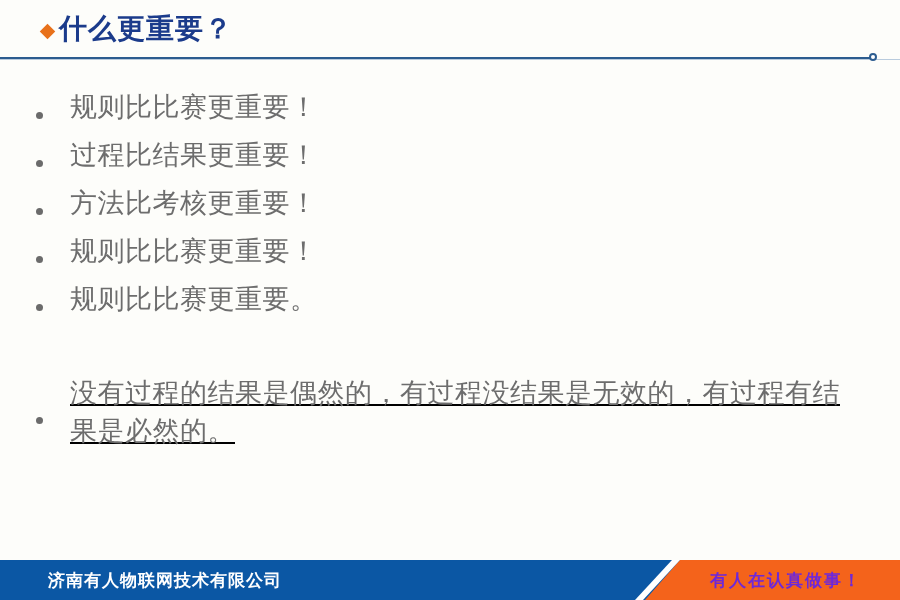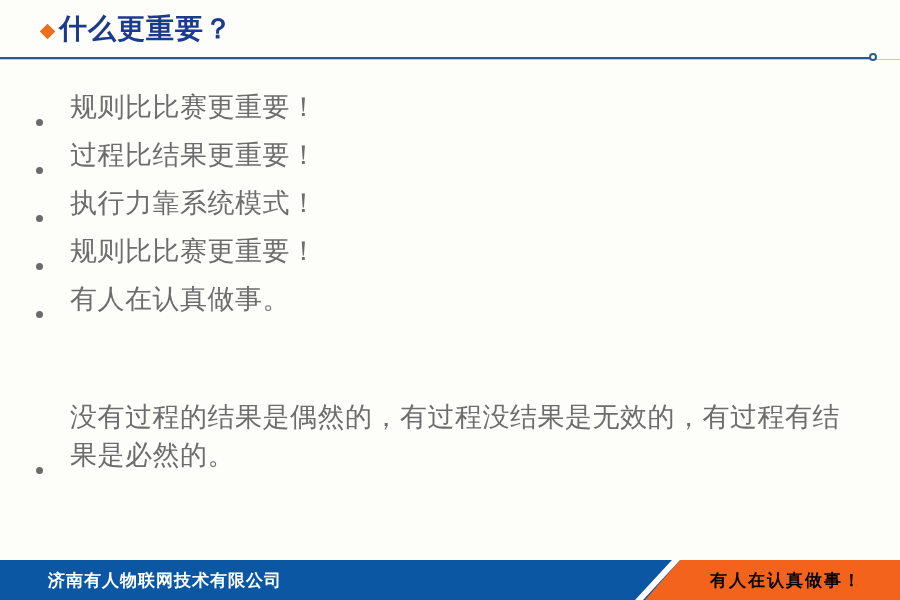--- a/index.html
+++ b/index.html
@@ -97,25 +97,26 @@
 
   
   .body-list {
     position: absolute;
     left: 36px;
     top: 88px;
     width: 830px;
   }
   .bullet-item {
     display: flex;
-    align-items: flex-end;
+    align-items: center;
     margin-bottom: 10px;
   }
   .bullet-item.spaced-before {
-    margin-top: 80px;
+    margin-top: 56px;
+    text-decoration: underline;
   }
   .bullet-dot {
     flex: 0 0 auto;
     width: 7px;
     height: 7px;
     border-radius: 50%;
     background: #6b6b6b;
     margin-top: 16px;
     margin-right: 27px;
   }
@@ -183,21 +184,21 @@
     left: 672px;
     top: 0;
     width: 228px;
     height: 40px;
     display: flex;
     align-items: center;
     justify-content: center;
     font-family: "Liberation Sans", sans-serif;
     font-size: 17px;
     font-weight: bold;
-    color: #000000;
+    color: #6d28d9;
     letter-spacing: 2px;
   }
 </style>
 </head>
 <body>
 
 <div class="slide">
 
   <div class="header">
 
@@ -219,31 +220,31 @@
       <span class="bullet-text">规则比比赛更重要！</span>
     </div>
 
     <div class="bullet-item">
       <span class="bullet-dot"></span>
       <span class="bullet-text">过程比结果更重要！</span>
     </div>
 
     <div class="bullet-item">
       <span class="bullet-dot"></span>
-      <span class="bullet-text">执行力靠系统模式！</span>
+      <span class="bullet-text">方法比考核更重要！</span>
     </div>
 
     <div class="bullet-item">
       <span class="bullet-dot"></span>
       <span class="bullet-text">规则比比赛更重要！</span>
     </div>
 
     <div class="bullet-item">
       <span class="bullet-dot"></span>
-      <span class="bullet-text">有人在认真做事。</span>
+      <span class="bullet-text">规则比比赛更重要。</span>
     </div>
 
     <div class="bullet-item spaced-before">
       <span class="bullet-dot"></span>
       <span class="bullet-text wide">没有过程的结果是偶然的，有过程没结果是无效的，有过程有结果是必然的。</span>
     </div>
 
   </div>
 
   <div class="footer">

